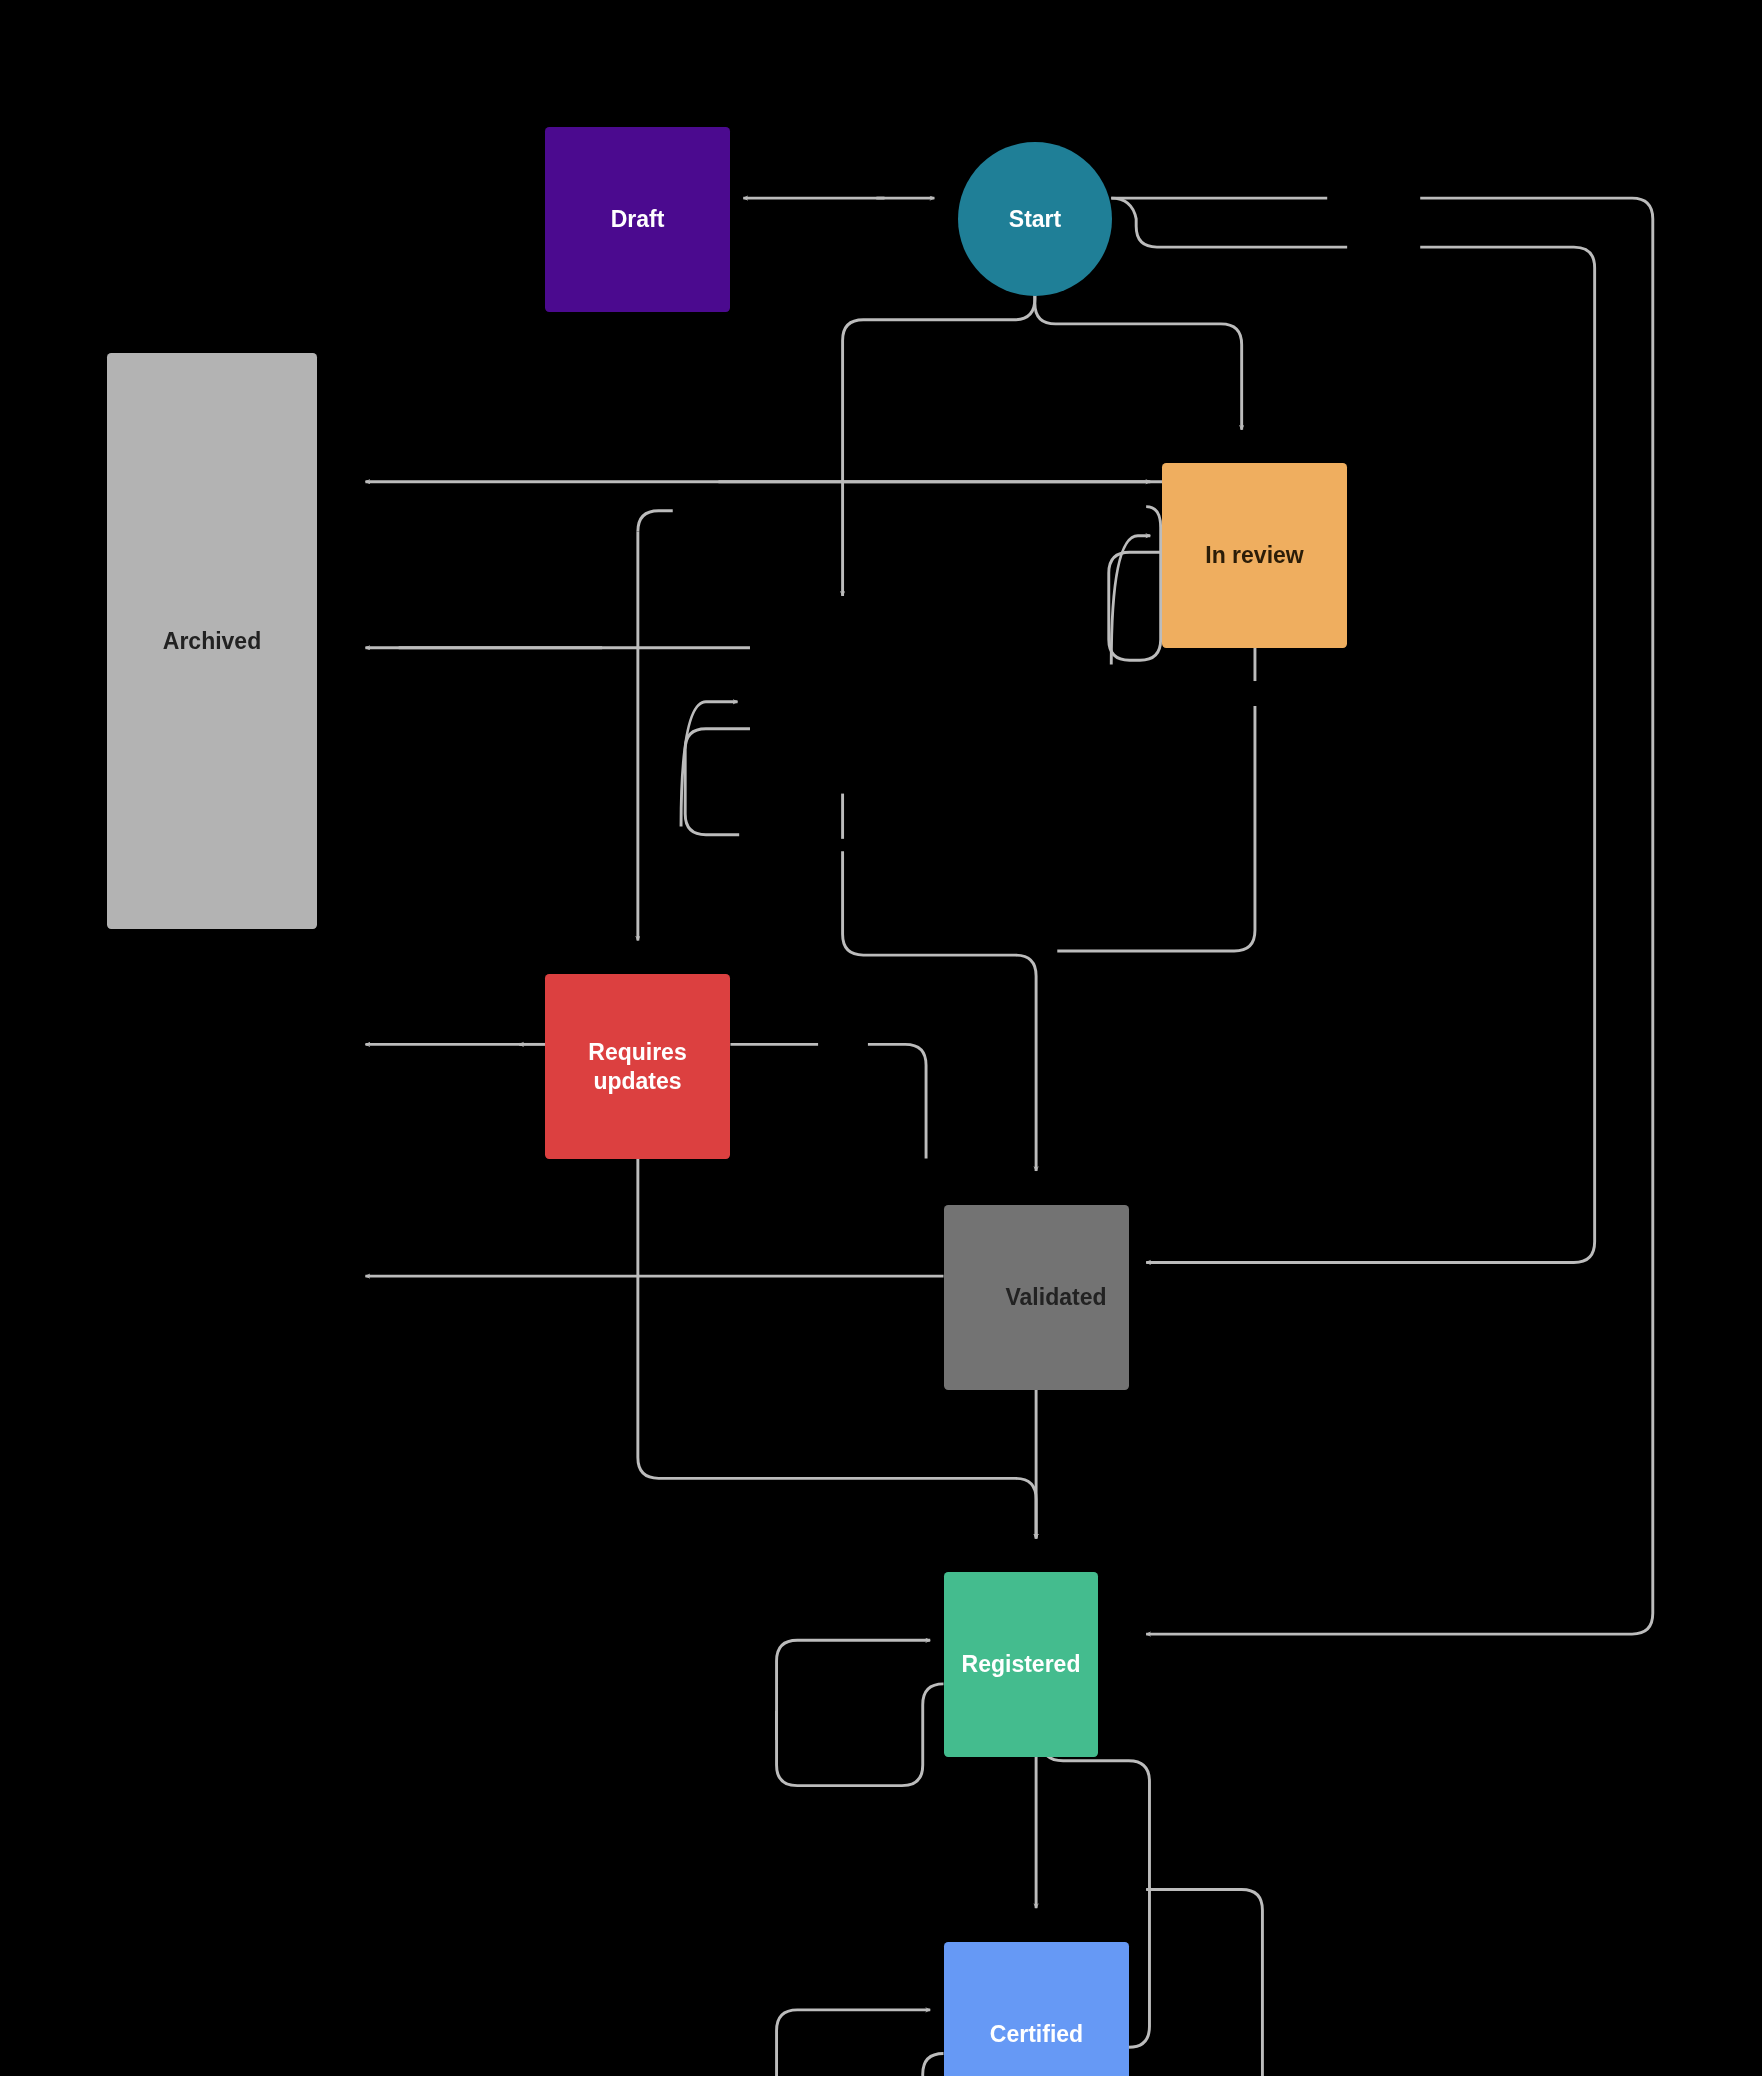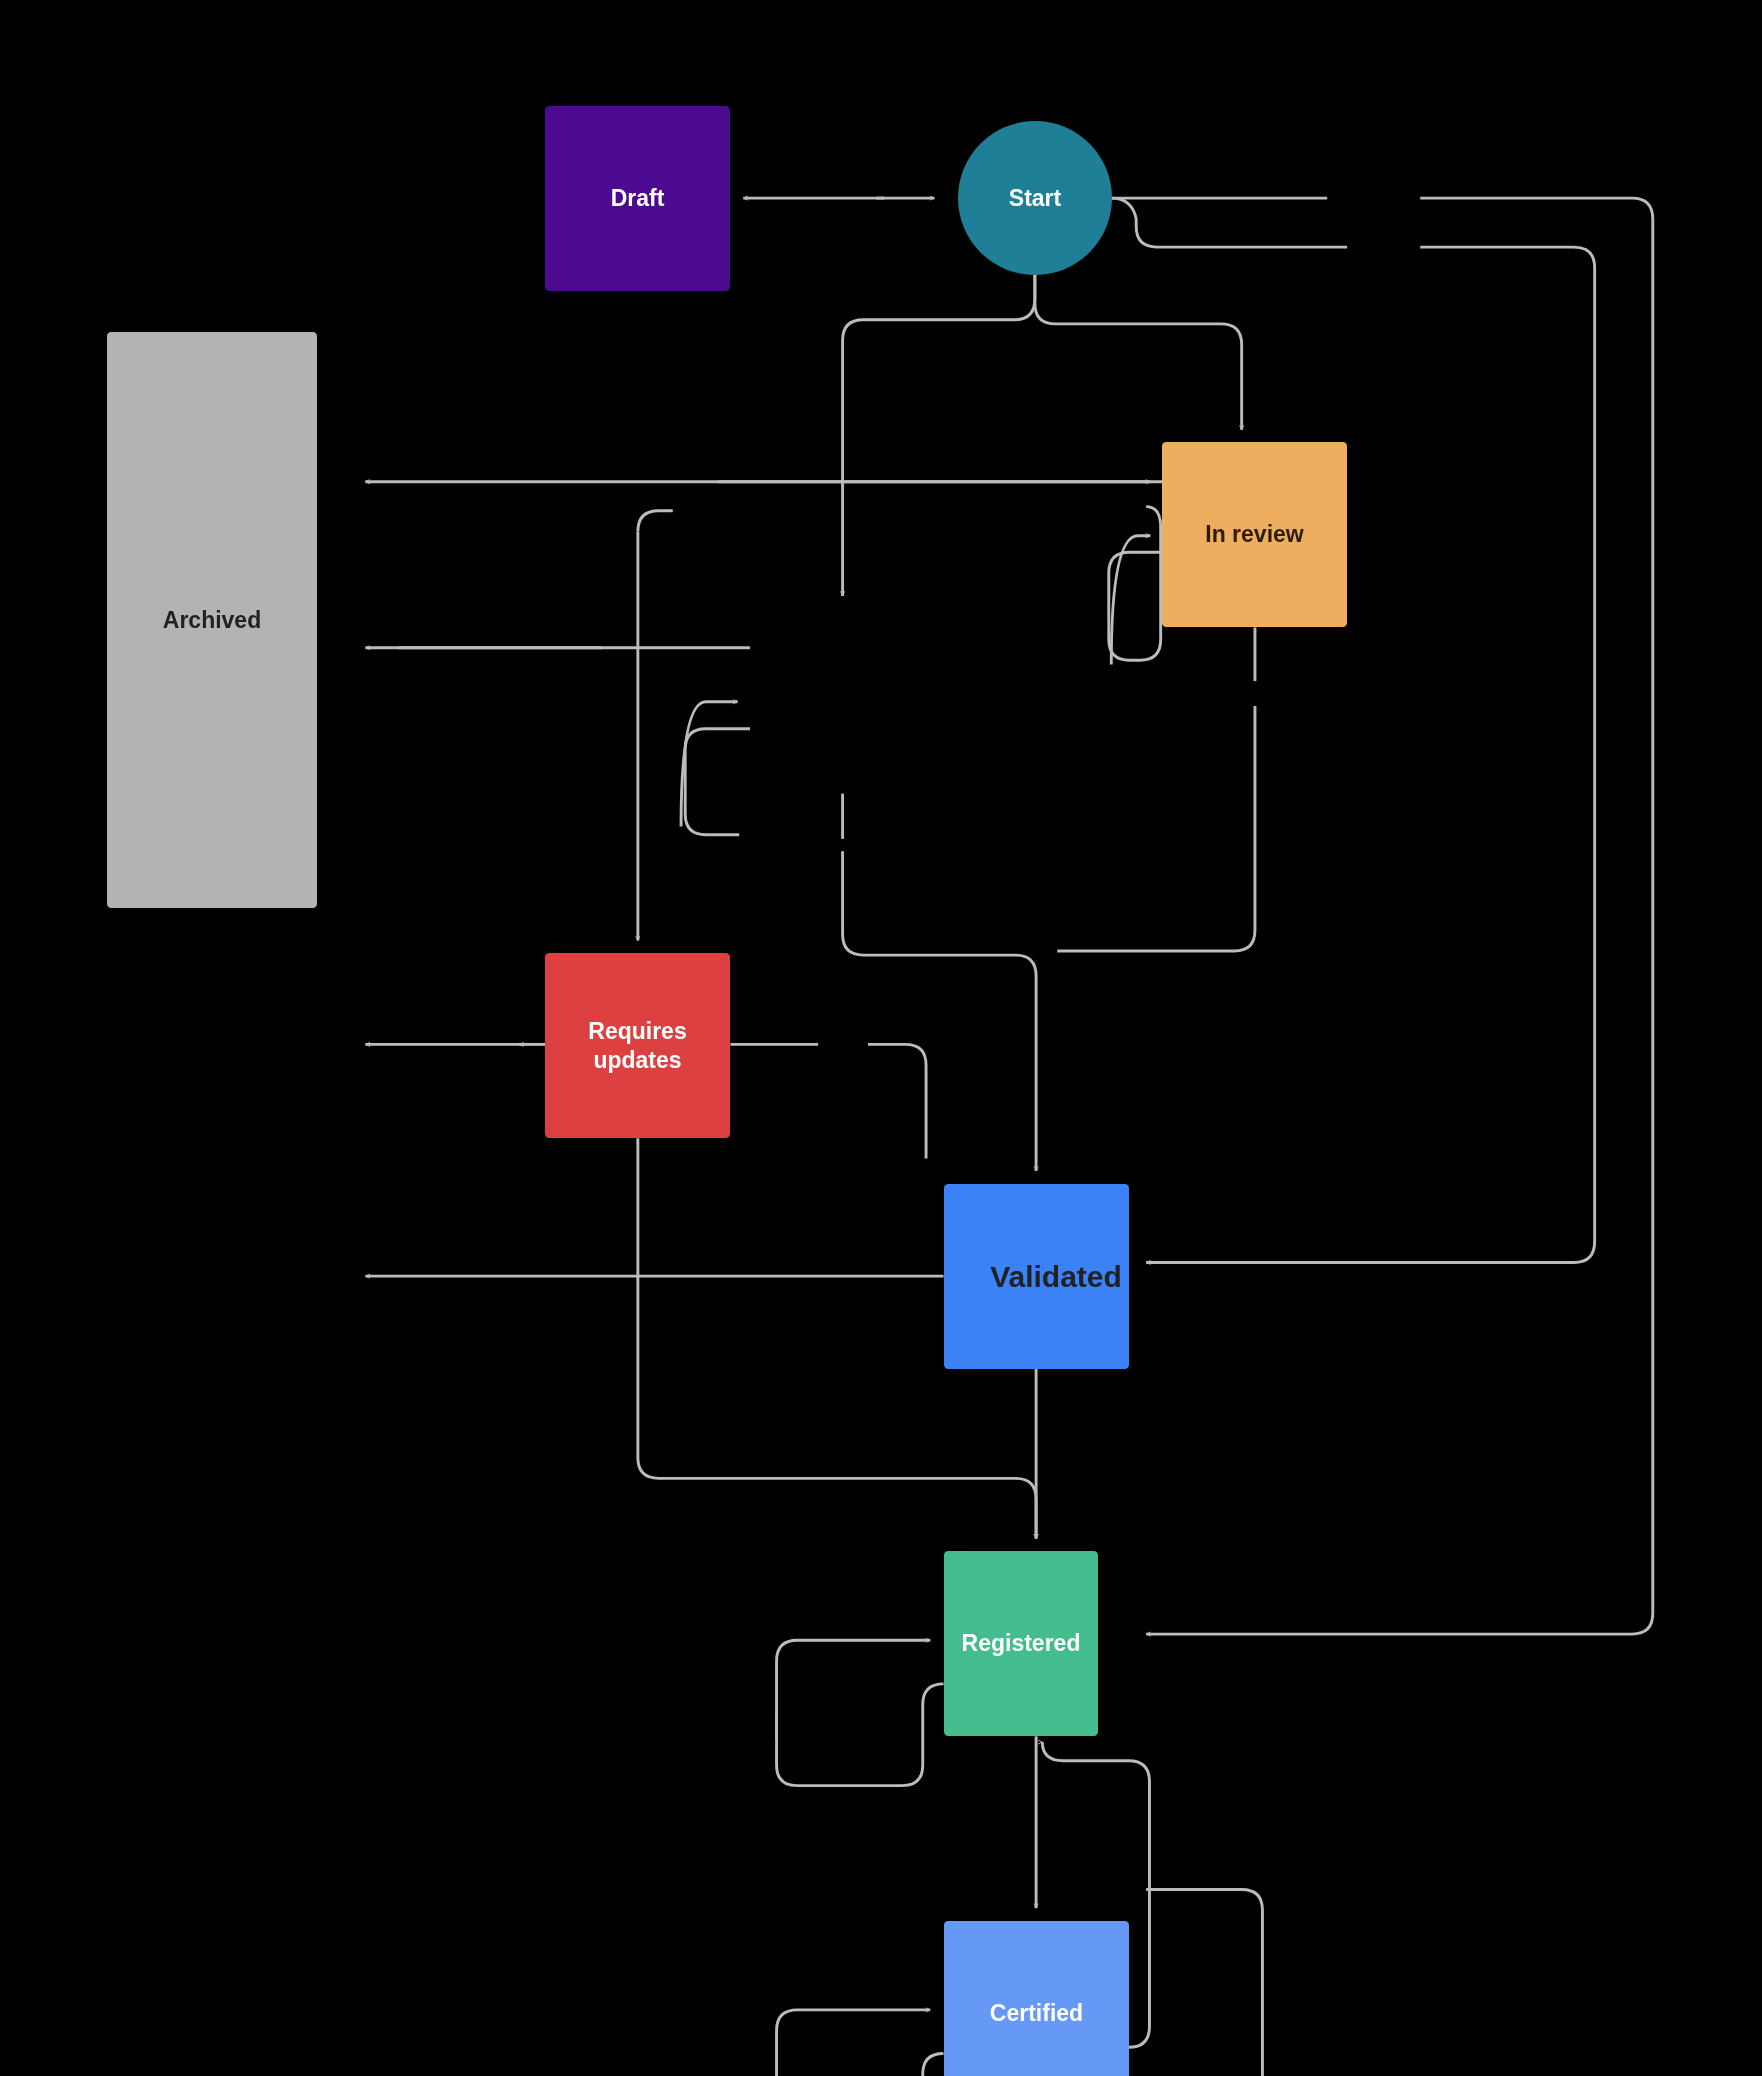--- a/index.html
+++ b/index.html
@@ -1,20 +1,20 @@
 <!DOCTYPE html>
 <html style="font-size:6.6px"><head>
 <meta charset="utf-8">
 <style>
   html,body{margin:0;padding:0;background:#000;}
   body{font-family:"Liberation Sans",sans-serif;}
   #stage{position:relative;width:1762px;height:2627px;background:#000000;overflow:hidden;}
   #wires{position:absolute;left:0;top:0;width:1762px;height:2627px;}
   .node{position:absolute;display:flex;align-items:center;justify-content:center;
-        text-align:center;font-weight:bold;line-height:1.25;box-sizing:border-box;}
+        text-align:center;font-weight:bold;line-height:1.25;box-sizing:border-box;margin-top:21px;}
   .rect{border-radius:4.2px;}
   .circ{border-radius:50%;}
   .n-label{pointer-events:none;white-space:pre-line;}
 </style>
 </head>
 <body>
 
 <div id="stage">
 
   <svg id="wires" viewBox="0 0 4243 6326" xmlns="http://www.w3.org/2000/svg">
@@ -117,21 +117,21 @@
   <div class="node rect" style="left:107px;top:332px;width:210px;height:576px;background:#B3B3B3;color:#222222;font-size:23px;">
     <span class="n-label">Archived</span>
   </div>
 
 
   <div class="node rect" style="left:545px;top:953px;width:185px;height:185px;background:#DC4040;color:#ffffff;font-size:23px;">
     <span class="n-label">Requires
 updates</span>
   </div>
 
-  <div class="node rect" style="left:944px;top:1184px;width:185px;height:185px;background:#3b82f6;color:#222222;font-size:30px;padding-left:39px;">
+  <div class="node rect" style="left:944px;top:1184px;width:185px;height:185px;background:#737373;color:#222222;font-size:23px;padding-left:39px;">
     <span class="n-label">Validated</span>
   </div>
 
   <div class="node rect" style="left:944px;top:1551px;width:154px;height:185px;background:#44BC8E;color:#ffffff;font-size:23px;">
     <span class="n-label">Registered</span>
   </div>
 
   <div class="node rect" style="left:944px;top:1921px;width:185px;height:185px;background:#6699F5;color:#ffffff;font-size:23px;">
     <span class="n-label">Certified</span>
   </div>

